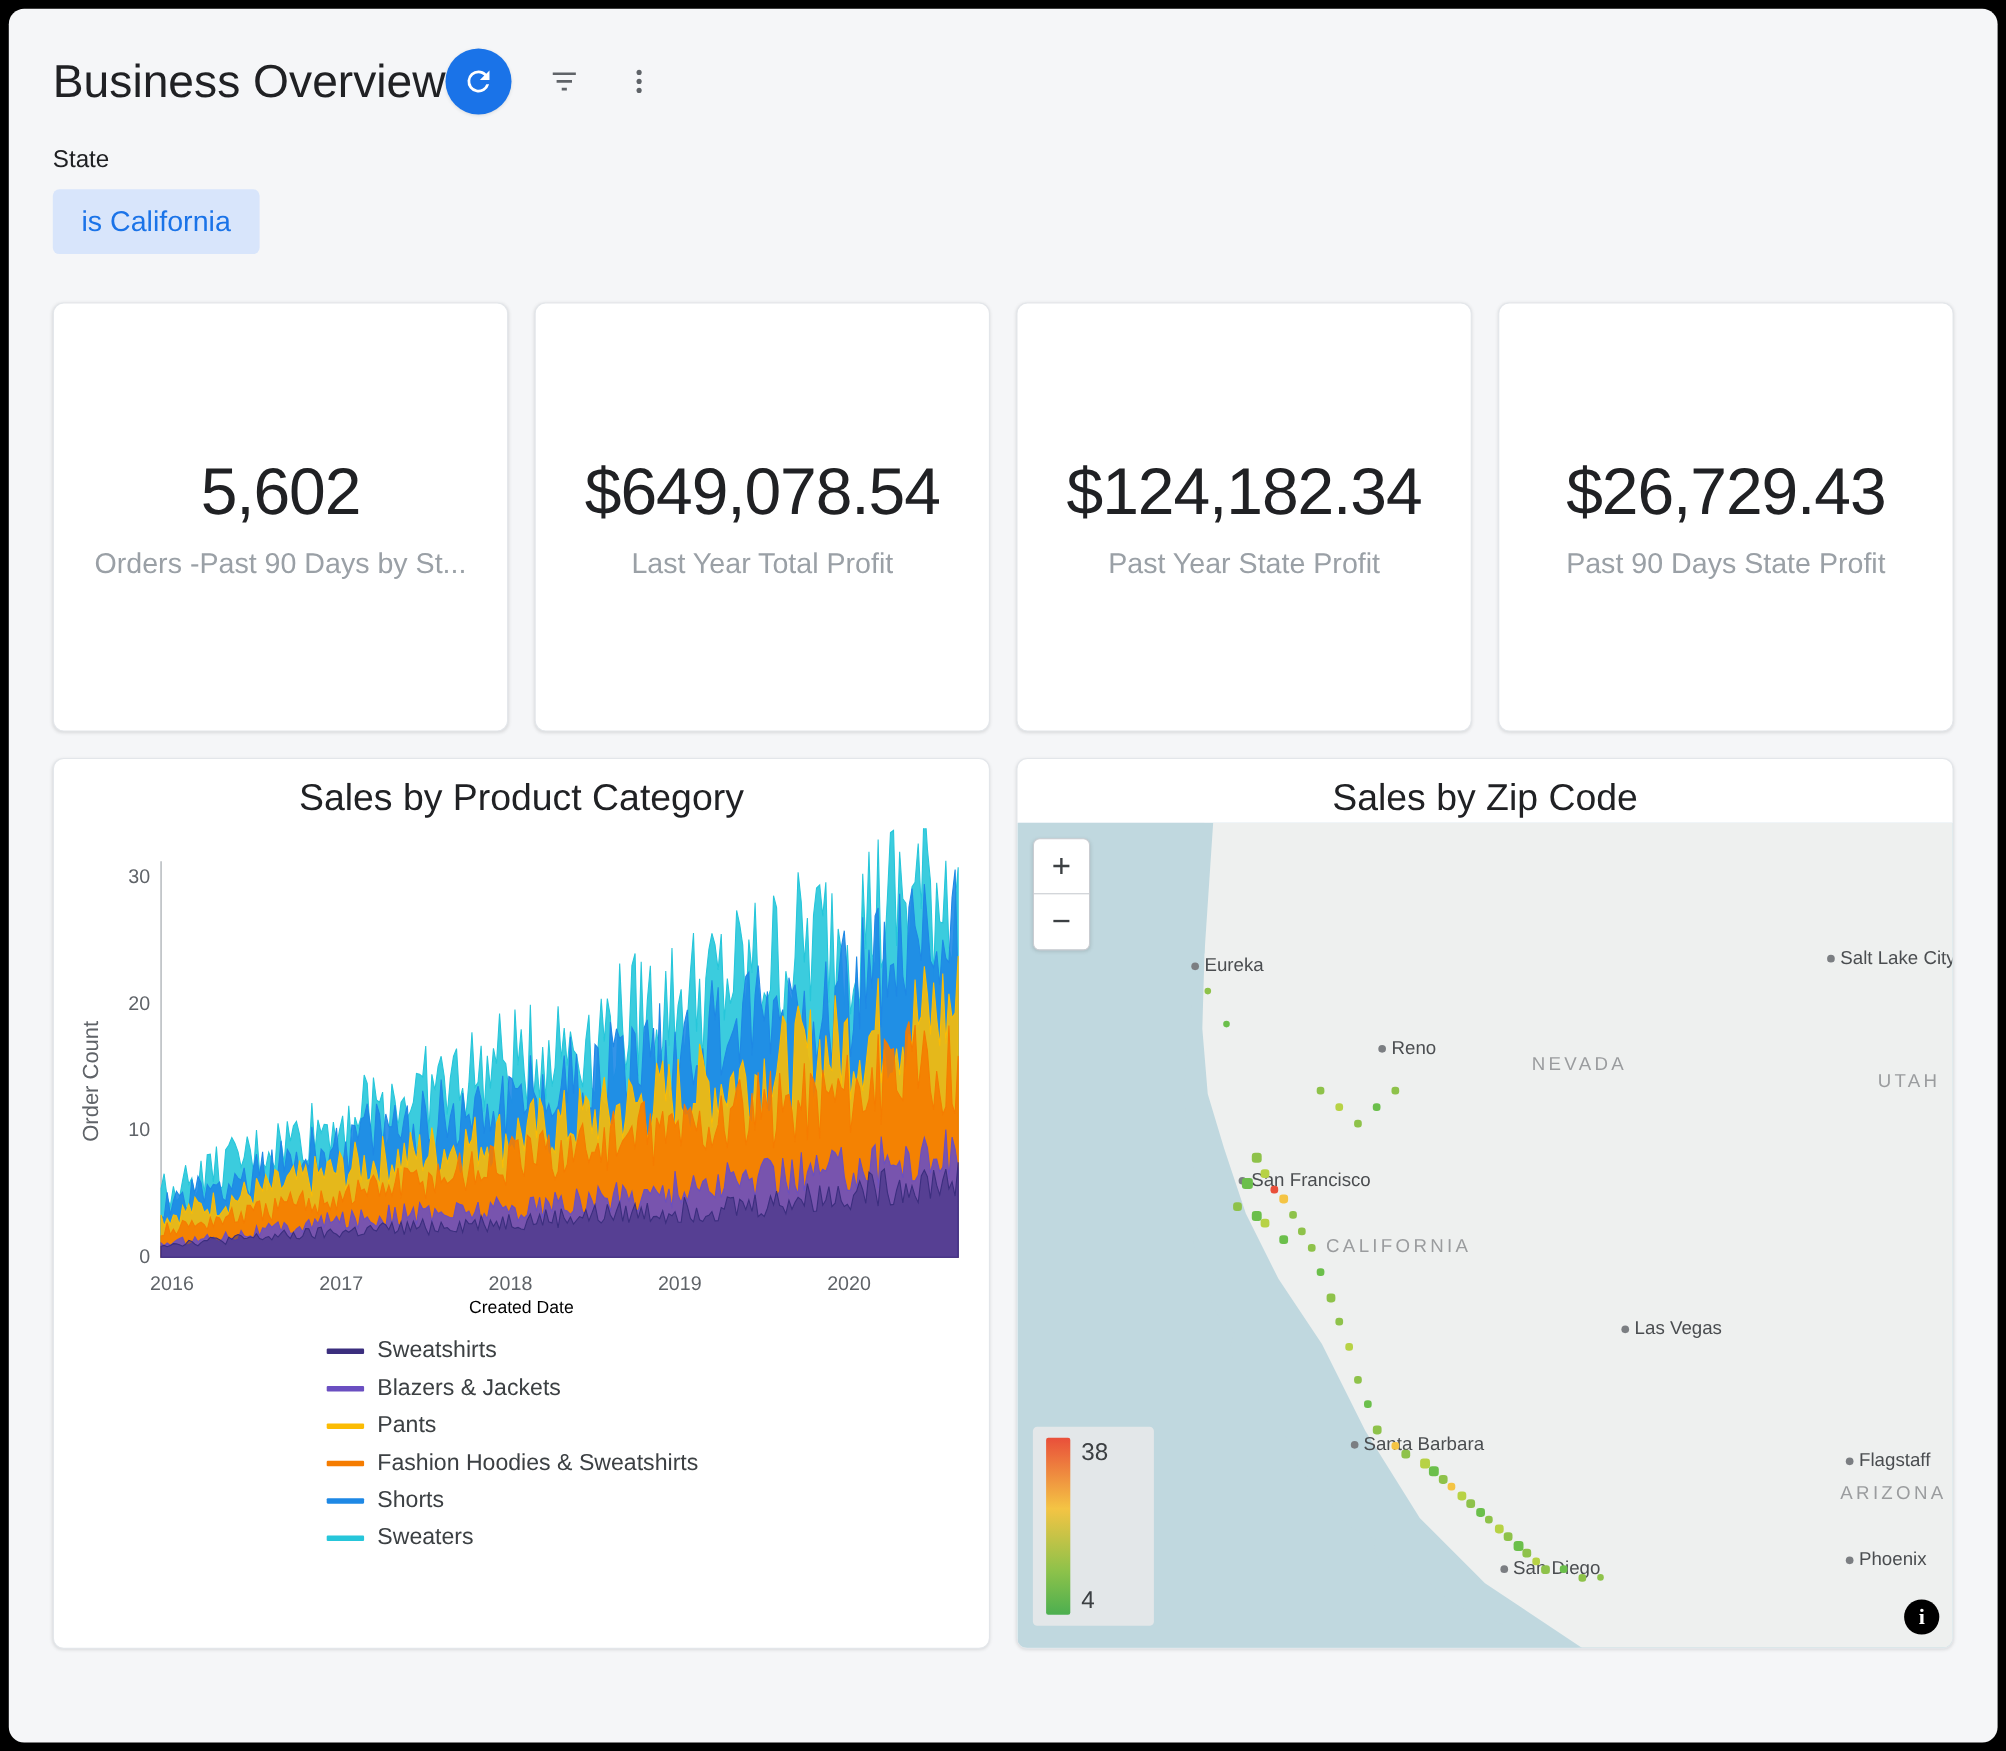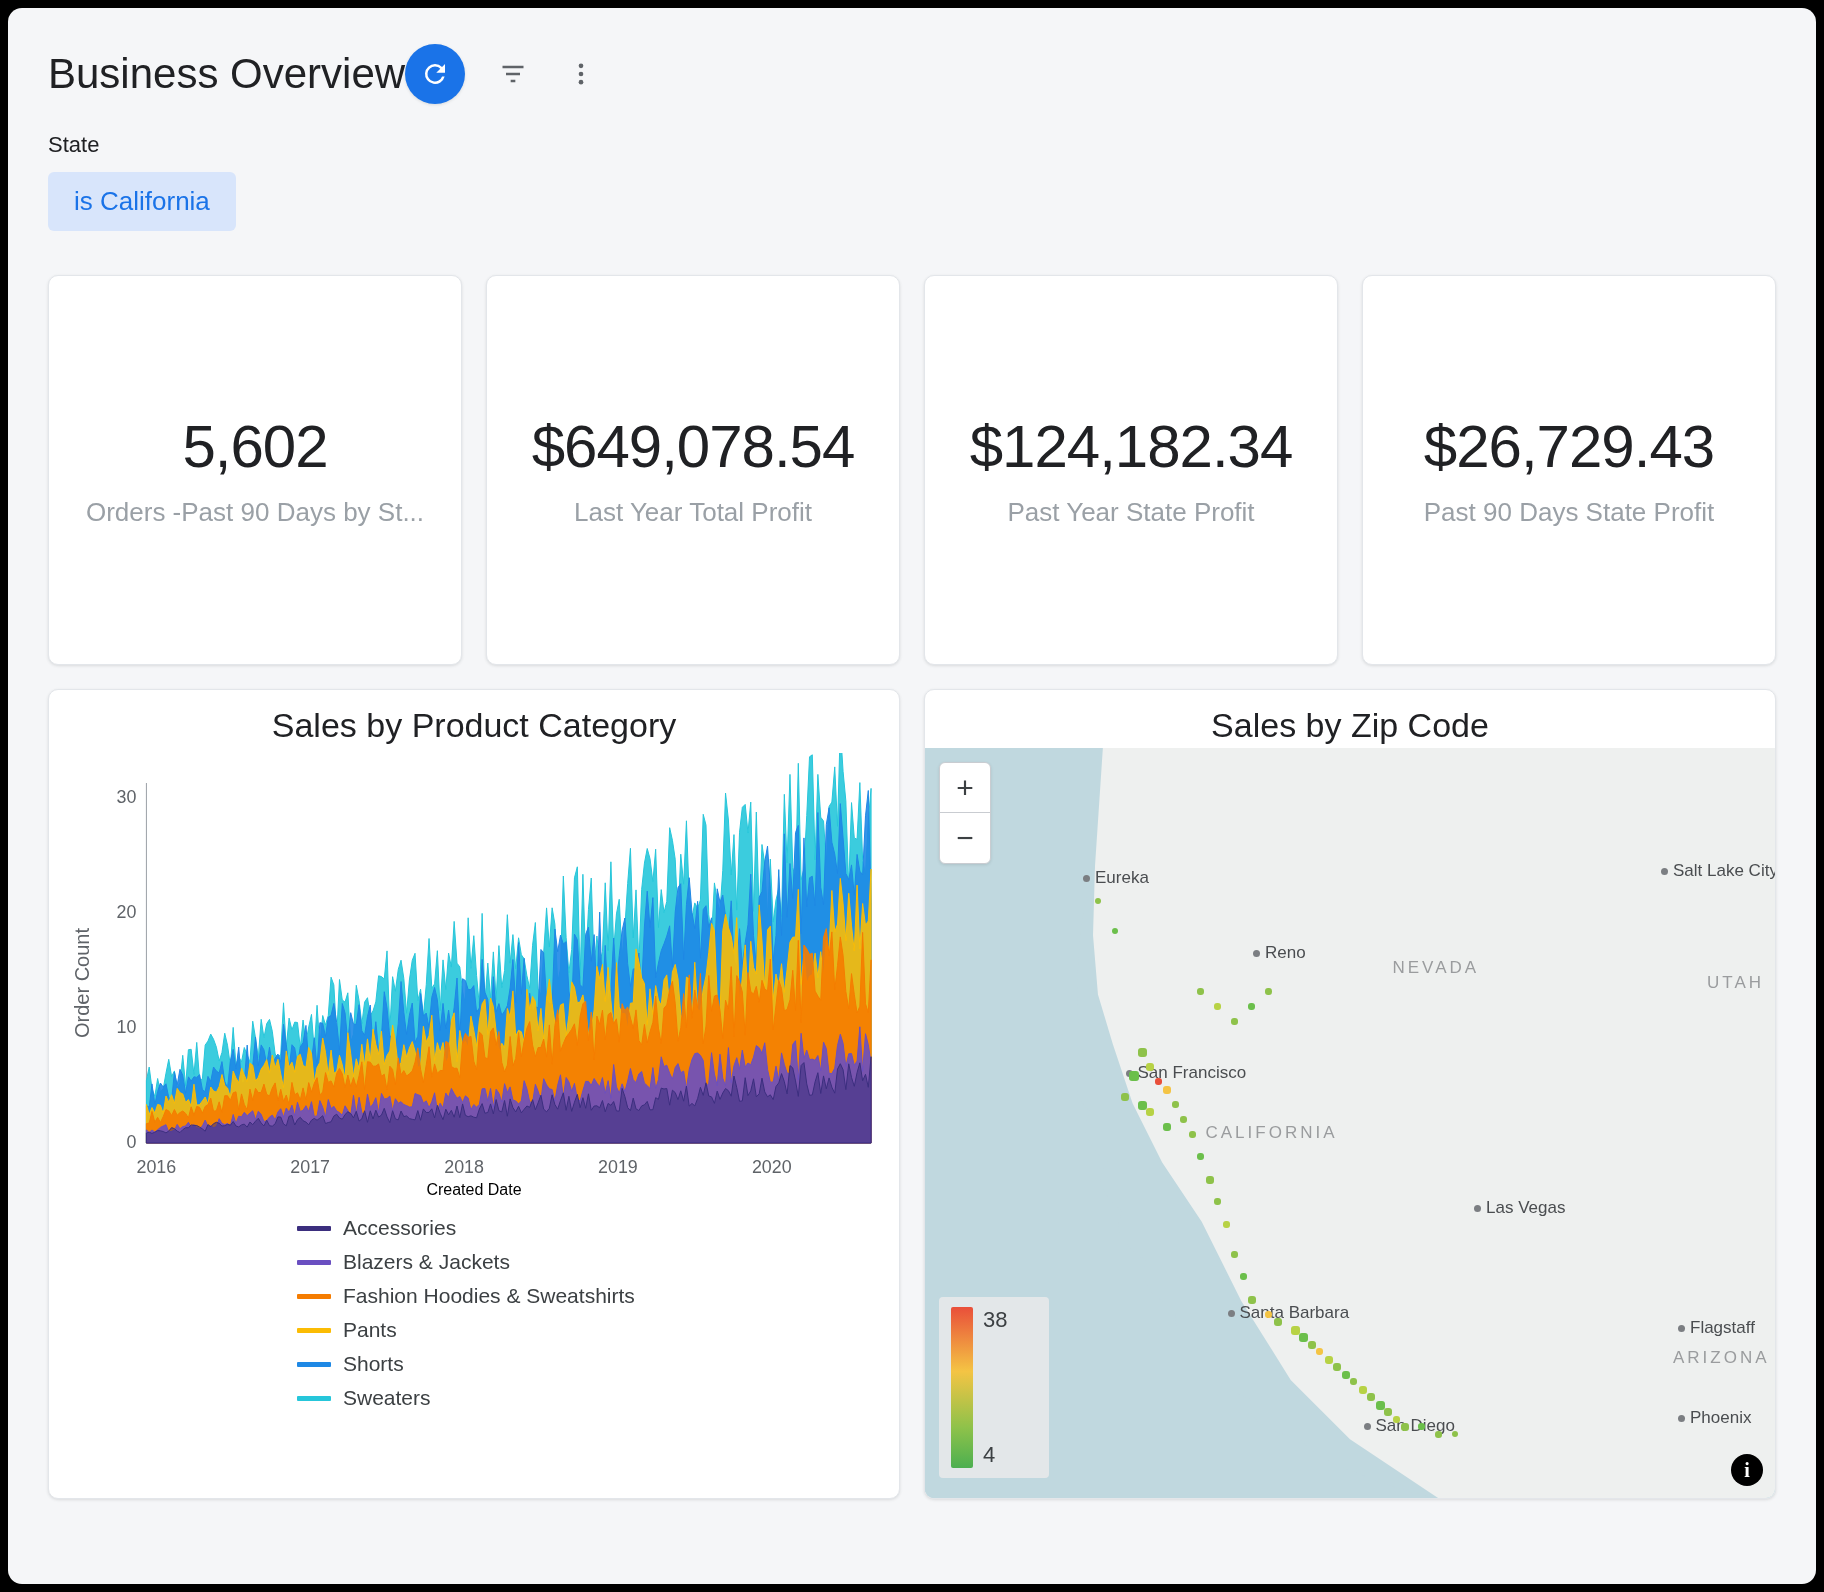--- a/index.html
+++ b/index.html
@@ -148,33 +148,33 @@
               <path d="M 80 390 L 80.0 351.5 L 82.8 361.6 L 85.6 354.5 L 88.5 360.0 L 91.3 351.5 L 94.1 352.2 L 96.9 360.5 L 99.7 343.0 L 102.5 349.2 L 105.4 341.7 L 108.2 350.5 L 111.0 335.4 L 113.8 339.7 L 116.6 340.9 L 119.5 349.5 L 122.3 346.5 L 125.1 353.3 L 127.9 331.2 L 130.7 352.0 L 133.6 351.8 L 136.4 347.9 L 139.2 344.0 L 142.0 351.2 L 144.8 334.0 L 147.6 338.0 L 150.5 339.2 L 153.3 333.5 L 156.1 321.5 L 158.9 332.4 L 161.7 335.0 L 164.6 343.9 L 167.4 318.1 L 170.2 325.0 L 173.0 329.6 L 175.8 315.1 L 178.6 322.0 L 181.5 328.7 L 184.3 310.3 L 187.1 312.2 L 189.9 328.1 L 192.7 324.4 L 195.6 316.2 L 198.4 312.3 L 201.2 306.6 L 204.0 319.7 L 206.8 302.0 L 209.7 314.7 L 212.5 306.3 L 215.3 320.8 L 218.1 334.6 L 220.9 297.9 L 223.7 314.0 L 226.6 309.2 L 229.4 319.2 L 232.2 303.5 L 235.0 301.3 L 237.8 312.4 L 240.7 314.2 L 243.5 294.4 L 246.3 300.5 L 249.1 329.4 L 251.9 314.6 L 254.7 309.5 L 257.6 285.0 L 260.4 299.3 L 263.2 321.9 L 266.0 297.1 L 268.8 320.3 L 271.7 318.3 L 274.5 302.3 L 277.3 311.9 L 280.1 325.5 L 282.9 279.7 L 285.8 300.7 L 288.6 323.6 L 291.4 305.8 L 294.2 315.4 L 297.0 291.3 L 299.8 312.1 L 302.7 285.9 L 305.5 307.4 L 308.3 276.1 L 311.1 291.3 L 313.9 301.3 L 316.8 278.1 L 319.6 311.6 L 322.4 302.4 L 325.2 298.0 L 328.0 272.1 L 330.8 288.8 L 333.7 314.3 L 336.5 309.7 L 339.3 291.7 L 342.1 304.0 L 344.9 295.1 L 347.8 288.6 L 350.6 298.1 L 353.4 314.6 L 356.2 312.3 L 359.0 273.3 L 361.9 288.9 L 364.7 282.8 L 367.5 262.2 L 370.3 307.6 L 373.1 289.7 L 375.9 299.8 L 378.8 289.5 L 381.6 310.2 L 384.4 304.1 L 387.2 267.7 L 390.0 259.8 L 392.9 308.7 L 395.7 277.5 L 398.5 292.6 L 401.3 288.1 L 404.1 294.6 L 406.9 263.1 L 409.8 277.4 L 412.6 293.3 L 415.4 267.8 L 418.2 250.9 L 421.0 246.3 L 423.9 281.7 L 426.7 245.1 L 429.5 253.6 L 432.3 278.2 L 435.1 298.8 L 438.0 290.3 L 440.8 294.8 L 443.6 255.5 L 446.4 263.8 L 449.2 237.9 L 452.0 283.2 L 454.9 277.3 L 457.7 278.8 L 460.5 289.2 L 463.3 236.3 L 466.1 256.2 L 469.0 243.5 L 471.8 248.4 L 474.6 277.9 L 477.4 255.4 L 480.2 286.9 L 483.1 245.1 L 485.9 226.1 L 488.7 250.6 L 491.5 269.9 L 494.3 269.1 L 497.1 252.1 L 500.0 250.6 L 502.8 282.8 L 505.6 262.3 L 508.4 228.8 L 511.2 234.2 L 514.1 249.8 L 516.9 249.0 L 519.7 241.9 L 522.5 258.6 L 525.3 280.9 L 528.1 276.1 L 531.0 257.0 L 533.8 213.3 L 536.6 225.8 L 539.4 211.3 L 542.2 248.4 L 545.1 214.4 L 547.9 247.7 L 550.7 275.8 L 553.5 209.7 L 556.3 253.5 L 559.2 260.8 L 562.0 260.5 L 564.8 275.9 L 567.6 250.2 L 570.4 249.9 L 573.2 195.9 L 576.1 208.8 L 578.9 225.0 L 581.7 230.6 L 584.5 271.9 L 587.3 235.8 L 590.2 261.7 L 593.0 232.6 L 595.8 247.1 L 598.6 252.3 L 601.4 226.9 L 604.2 221.9 L 607.1 252.8 L 609.9 218.9 L 612.7 211.4 L 615.5 225.9 L 618.3 261.5 L 621.2 269.4 L 624.0 224.1 L 626.8 226.0 L 629.6 267.4 L 632.4 209.2 L 635.3 257.0 L 638.1 257.4 L 640.9 236.1 L 643.7 223.1 L 646.5 199.4 L 649.3 170.4 L 652.2 177.6 L 655.0 245.4 L 657.8 260.7 L 660.6 177.5 L 663.4 161.3 L 666.3 174.6 L 669.1 183.2 L 671.9 200.4 L 674.7 164.7 L 677.5 254.3 L 680.3 224.0 L 683.2 191.9 L 686.0 247.8 L 688.8 188.3 L 691.6 214.4 L 694.4 221.0 L 697.3 151.9 L 700.1 188.0 L 702.9 235.0 L 705.7 176.9 L 708.5 173.2 L 711.4 246.8 L 714.2 221.0 L 717.0 233.6 L 719.8 210.7 L 722.6 239.3 L 725.4 216.6 L 728.3 189.2 L 731.1 184.3 L 733.9 183.9 L 736.7 136.4 L 739.5 231.4 L 742.4 200.9 L 745.2 230.9 L 748.0 223.1 L 750.8 221.9 L 753.6 200.2 L 756.4 224.4 L 759.3 198.7 L 762.1 224.2 L 764.9 187.1 L 767.7 198.0 L 770.5 137.5 L 773.4 178.8 L 776.2 171.1 L 779.0 125.4 L 781.8 150.6 L 784.6 187.6 L 787.5 140.3 L 790.3 172.8 L 793.1 198.0 L 795.9 132.1 L 798.7 195.9 L 801.5 150.5 L 804.4 172.4 L 807.2 167.9 L 810.0 116.1 L 810 390 Z" fill="#fbbc04" fill-opacity="0.9" stroke="#fbbc04" stroke-width="1"></path>
               <path d="M 80 390 L 80.0 370.6 L 82.8 370.1 L 85.6 358.4 L 88.5 369.2 L 91.3 364.3 L 94.1 369.5 L 96.9 363.7 L 99.7 356.6 L 102.5 357.9 L 105.4 362.5 L 108.2 356.5 L 111.0 362.2 L 113.8 359.6 L 116.6 358.0 L 119.5 360.4 L 122.3 364.9 L 125.1 353.8 L 127.9 362.2 L 130.7 353.4 L 133.6 354.3 L 136.4 360.1 L 139.2 353.4 L 142.0 351.7 L 144.8 345.1 L 147.6 358.2 L 150.5 357.7 L 153.3 348.8 L 156.1 359.5 L 158.9 342.7 L 161.7 342.7 L 164.6 347.4 L 167.4 339.8 L 170.2 338.8 L 173.0 357.0 L 175.8 340.9 L 178.6 351.4 L 181.5 356.9 L 184.3 336.1 L 187.1 347.2 L 189.9 335.3 L 192.7 339.6 L 195.6 339.4 L 198.4 331.1 L 201.2 341.4 L 204.0 343.0 L 206.8 335.0 L 209.7 329.9 L 212.5 347.8 L 215.3 336.3 L 218.1 348.4 L 220.9 342.0 L 223.7 351.5 L 226.6 329.4 L 229.4 341.8 L 232.2 339.8 L 235.0 346.9 L 237.8 334.9 L 240.7 347.0 L 243.5 329.6 L 246.3 339.1 L 249.1 330.3 L 251.9 324.6 L 254.7 341.9 L 257.6 339.0 L 260.4 319.6 L 263.2 329.4 L 266.0 327.9 L 268.8 334.1 L 271.7 320.2 L 274.5 315.4 L 277.3 320.8 L 280.1 334.8 L 282.9 322.0 L 285.8 333.5 L 288.6 324.6 L 291.4 334.1 L 294.2 322.9 L 297.0 308.8 L 299.8 336.7 L 302.7 308.7 L 305.5 309.2 L 308.3 313.2 L 311.1 313.1 L 313.9 310.9 L 316.8 323.4 L 319.6 321.2 L 322.4 337.0 L 325.2 313.2 L 328.0 316.4 L 330.8 331.9 L 333.7 304.9 L 336.5 321.9 L 339.3 317.6 L 342.1 323.0 L 344.9 320.8 L 347.8 318.0 L 350.6 309.1 L 353.4 294.9 L 356.2 316.2 L 359.0 329.7 L 361.9 311.7 L 364.7 293.7 L 367.5 324.2 L 370.3 310.9 L 373.1 320.4 L 375.9 317.4 L 378.8 317.7 L 381.6 288.5 L 384.4 289.9 L 387.2 313.4 L 390.0 315.3 L 392.9 315.2 L 395.7 324.9 L 398.5 288.9 L 401.3 280.3 L 404.1 284.6 L 406.9 283.3 L 409.8 308.2 L 412.6 316.9 L 415.4 279.1 L 418.2 281.8 L 421.0 304.6 L 423.9 305.8 L 426.7 278.7 L 429.5 274.9 L 432.3 292.2 L 435.1 278.5 L 438.0 309.4 L 440.8 319.0 L 443.6 312.1 L 446.4 283.5 L 449.2 313.0 L 452.0 305.4 L 454.9 279.4 L 457.7 303.8 L 460.5 288.1 L 463.3 275.2 L 466.1 268.6 L 469.0 291.9 L 471.8 303.7 L 474.6 294.5 L 477.4 294.5 L 480.2 286.1 L 483.1 304.1 L 485.9 271.9 L 488.7 311.2 L 491.5 272.5 L 494.3 256.8 L 497.1 298.4 L 500.0 290.6 L 502.8 284.1 L 505.6 280.4 L 508.4 276.3 L 511.2 270.8 L 514.1 292.2 L 516.9 263.4 L 519.7 250.6 L 522.5 248.4 L 525.3 287.9 L 528.1 259.1 L 531.0 307.0 L 533.8 263.1 L 536.6 271.5 L 539.4 257.2 L 542.2 287.0 L 545.1 261.6 L 547.9 259.5 L 550.7 270.8 L 553.5 265.8 L 556.3 289.1 L 559.2 250.7 L 562.0 257.7 L 564.8 253.9 L 567.6 265.0 L 570.4 275.4 L 573.2 256.9 L 576.1 287.5 L 578.9 291.9 L 581.7 271.4 L 584.5 290.0 L 587.3 278.8 L 590.2 269.4 L 593.0 243.0 L 595.8 275.1 L 598.6 290.7 L 601.4 255.1 L 604.2 252.0 L 607.1 236.5 L 609.9 228.4 L 612.7 250.2 L 615.5 288.1 L 618.3 274.8 L 621.2 240.6 L 624.0 275.0 L 626.8 221.9 L 629.6 265.2 L 632.4 237.0 L 635.3 255.1 L 638.1 220.4 L 640.9 290.9 L 643.7 273.0 L 646.5 222.5 L 649.3 258.5 L 652.2 243.0 L 655.0 242.0 L 657.8 257.4 L 660.6 285.4 L 663.4 247.2 L 666.3 256.4 L 669.1 213.6 L 671.9 283.6 L 674.7 222.6 L 677.5 228.6 L 680.3 238.9 L 683.2 282.1 L 686.0 219.5 L 688.8 238.3 L 691.6 241.3 L 694.4 233.3 L 697.3 249.4 L 700.1 227.3 L 702.9 236.1 L 705.7 237.9 L 708.5 206.0 L 711.4 277.0 L 714.2 252.2 L 717.0 227.2 L 719.8 235.7 L 722.6 257.7 L 725.4 256.5 L 728.3 246.8 L 731.1 217.3 L 733.9 257.6 L 736.7 187.3 L 739.5 269.8 L 742.4 192.0 L 745.2 196.0 L 748.0 201.5 L 750.8 200.3 L 753.6 238.1 L 756.4 243.1 L 759.3 247.3 L 762.1 184.5 L 764.9 175.6 L 767.7 202.9 L 770.5 178.9 L 773.4 236.8 L 776.2 212.5 L 779.0 183.9 L 781.8 202.3 L 784.6 238.6 L 787.5 255.9 L 790.3 220.6 L 793.1 241.4 L 795.9 260.0 L 798.7 253.2 L 801.5 179.4 L 804.4 250.8 L 807.2 259.5 L 810.0 206.9 L 810 390 Z" fill="#f57c00" fill-opacity="0.9" stroke="#f57c00" stroke-width="1"></path>
               <path d="M 80 390 L 80.0 376.9 L 82.8 379.5 L 85.6 377.0 L 88.5 379.1 L 91.3 376.8 L 94.1 374.4 L 96.9 373.0 L 99.7 371.7 L 102.5 379.1 L 105.4 378.3 L 108.2 377.3 L 111.0 371.4 L 113.8 375.8 L 116.6 373.6 L 119.5 373.0 L 122.3 369.3 L 125.1 374.2 L 127.9 371.7 L 130.7 374.4 L 133.6 375.6 L 136.4 373.0 L 139.2 367.1 L 142.0 373.4 L 144.8 372.8 L 147.6 374.6 L 150.5 373.6 L 153.3 365.7 L 156.1 370.4 L 158.9 371.5 L 161.7 370.6 L 164.6 372.5 L 167.4 361.5 L 170.2 370.6 L 173.0 363.2 L 175.8 363.8 L 178.6 359.3 L 181.5 362.7 L 184.3 360.1 L 187.1 357.8 L 189.9 366.5 L 192.7 358.3 L 195.6 361.4 L 198.4 368.5 L 201.2 367.7 L 204.0 364.1 L 206.8 362.1 L 209.7 366.8 L 212.5 359.0 L 215.3 355.7 L 218.1 364.1 L 220.9 355.1 L 223.7 359.4 L 226.6 352.2 L 229.4 362.7 L 232.2 349.3 L 235.0 358.5 L 237.8 357.3 L 240.7 352.7 L 243.5 358.6 L 246.3 348.7 L 249.1 363.4 L 251.9 363.0 L 254.7 347.6 L 257.6 354.3 L 260.4 364.1 L 263.2 346.6 L 266.0 355.6 L 268.8 353.3 L 271.7 358.0 L 274.5 359.5 L 277.3 362.2 L 280.1 352.8 L 282.9 357.4 L 285.8 362.2 L 288.6 342.3 L 291.4 361.1 L 294.2 344.3 L 297.0 359.7 L 299.8 362.0 L 302.7 341.2 L 305.5 354.4 L 308.3 351.0 L 311.1 344.7 L 313.9 360.0 L 316.8 340.4 L 319.6 345.9 L 322.4 345.6 L 325.2 343.1 L 328.0 357.7 L 330.8 345.7 L 333.7 350.2 L 336.5 348.7 L 339.3 351.6 L 342.1 352.6 L 344.9 354.1 L 347.8 353.8 L 350.6 340.5 L 353.4 341.7 L 356.2 342.7 L 359.0 350.0 L 361.9 347.9 L 364.7 354.8 L 367.5 348.8 L 370.3 339.8 L 373.1 357.4 L 375.9 350.2 L 378.8 354.9 L 381.6 340.1 L 384.4 344.4 L 387.2 335.4 L 390.0 340.6 L 392.9 345.3 L 395.7 343.5 L 398.5 349.5 L 401.3 342.8 L 404.1 345.0 L 406.9 356.7 L 409.8 351.5 L 412.6 354.2 L 415.4 351.3 L 418.2 335.8 L 421.0 335.4 L 423.9 348.1 L 426.7 335.5 L 429.5 354.3 L 432.3 336.2 L 435.1 340.3 L 438.0 349.0 L 440.8 330.7 L 443.6 339.5 L 446.4 333.9 L 449.2 347.0 L 452.0 347.9 L 454.9 351.0 L 457.7 347.9 L 460.5 327.7 L 463.3 335.9 L 466.1 348.9 L 469.0 349.7 L 471.8 331.3 L 474.6 338.2 L 477.4 347.2 L 480.2 325.7 L 483.1 332.0 L 485.9 335.8 L 488.7 336.5 L 491.5 348.0 L 494.3 332.2 L 497.1 321.8 L 500.0 344.5 L 502.8 324.5 L 505.6 328.9 L 508.4 338.3 L 511.2 330.4 L 514.1 346.0 L 516.9 347.9 L 519.7 337.5 L 522.5 328.4 L 525.3 328.4 L 528.1 332.4 L 531.0 325.5 L 533.8 330.1 L 536.6 333.7 L 539.4 324.6 L 542.2 340.4 L 545.1 327.7 L 547.9 345.3 L 550.7 311.5 L 553.5 333.9 L 556.3 340.1 L 559.2 330.8 L 562.0 338.5 L 564.8 328.1 L 567.6 315.5 L 570.4 326.7 L 573.2 329.6 L 576.1 320.9 L 578.9 318.5 L 581.7 330.2 L 584.5 332.6 L 587.3 335.7 L 590.2 314.6 L 593.0 335.5 L 595.8 326.7 L 598.6 303.8 L 601.4 313.5 L 604.2 312.2 L 607.1 320.3 L 609.9 326.1 L 612.7 314.5 L 615.5 310.6 L 618.3 319.7 L 621.2 318.1 L 624.0 335.7 L 626.8 316.5 L 629.6 306.5 L 632.4 300.6 L 635.3 300.0 L 638.1 302.4 L 640.9 307.5 L 643.7 334.1 L 646.5 330.3 L 649.3 299.7 L 652.2 321.0 L 655.0 332.6 L 657.8 301.2 L 660.6 325.2 L 663.4 332.7 L 666.3 294.6 L 669.1 329.6 L 671.9 312.7 L 674.7 304.7 L 677.5 316.3 L 680.3 297.1 L 683.2 314.0 L 686.0 310.0 L 688.8 311.8 L 691.6 304.1 L 694.4 292.6 L 697.3 294.8 L 700.1 300.2 L 702.9 289.8 L 705.7 316.4 L 708.5 329.2 L 711.4 329.0 L 714.2 313.2 L 717.0 327.1 L 719.8 299.9 L 722.6 311.4 L 725.4 319.9 L 728.3 321.1 L 731.1 291.4 L 733.9 287.7 L 736.7 327.0 L 739.5 280.3 L 742.4 305.3 L 745.2 297.2 L 748.0 306.6 L 750.8 306.1 L 753.6 307.3 L 756.4 302.5 L 759.3 317.9 L 762.1 289.1 L 764.9 295.6 L 767.7 320.4 L 770.5 320.5 L 773.4 315.2 L 776.2 292.4 L 779.0 281.2 L 781.8 290.3 L 784.6 313.5 L 787.5 300.8 L 790.3 300.6 L 793.1 312.2 L 795.9 308.1 L 798.7 273.8 L 801.5 318.3 L 804.4 280.7 L 807.2 291.7 L 810.0 310.0 L 810 390 Z" fill="#6a4fc1" fill-opacity="0.9" stroke="#6a4fc1" stroke-width="1"></path>
               <path d="M 80 390 L 80.0 380.0 L 82.8 379.2 L 85.6 380.4 L 88.5 379.2 L 91.3 377.6 L 94.1 377.8 L 96.9 378.5 L 99.7 379.9 L 102.5 378.1 L 105.4 374.6 L 108.2 375.7 L 111.0 378.1 L 113.8 379.5 L 116.6 376.7 L 119.5 374.7 L 122.3 374.8 L 125.1 371.9 L 127.9 372.3 L 130.7 372.5 L 133.6 374.1 L 136.4 375.9 L 139.2 378.2 L 142.0 371.6 L 144.8 373.7 L 147.6 370.7 L 150.5 369.3 L 153.3 370.3 L 156.1 373.0 L 158.9 372.7 L 161.7 371.3 L 164.6 372.2 L 167.4 368.5 L 170.2 373.0 L 173.0 373.9 L 175.8 371.9 L 178.6 371.1 L 181.5 374.1 L 184.3 369.0 L 187.1 371.6 L 189.9 368.2 L 192.7 365.3 L 195.6 370.0 L 198.4 372.9 L 201.2 367.3 L 204.0 372.7 L 206.8 373.2 L 209.7 370.8 L 212.5 363.9 L 215.3 364.0 L 218.1 370.9 L 220.9 372.8 L 223.7 363.3 L 226.6 362.5 L 229.4 372.0 L 232.2 366.6 L 235.0 364.3 L 237.8 367.7 L 240.7 369.1 L 243.5 371.7 L 246.3 367.2 L 249.1 365.4 L 251.9 367.2 L 254.7 365.2 L 257.6 362.7 L 260.4 370.5 L 263.2 369.5 L 266.0 368.8 L 268.8 363.1 L 271.7 361.2 L 274.5 365.0 L 277.3 366.2 L 280.1 361.5 L 282.9 358.8 L 285.8 360.5 L 288.6 364.9 L 291.4 358.3 L 294.2 368.1 L 297.0 365.8 L 299.8 357.8 L 302.7 369.3 L 305.5 357.8 L 308.3 366.0 L 311.1 357.2 L 313.9 364.1 L 316.8 362.1 L 319.6 355.3 L 322.4 363.9 L 325.2 369.6 L 328.0 357.7 L 330.8 365.9 L 333.7 366.9 L 336.5 358.0 L 339.3 363.6 L 342.1 362.9 L 344.9 365.6 L 347.8 366.3 L 350.6 366.9 L 353.4 357.6 L 356.2 367.3 L 359.0 355.9 L 361.9 359.5 L 364.7 359.4 L 367.5 355.8 L 370.3 364.9 L 373.1 352.3 L 375.9 360.2 L 378.8 366.7 L 381.6 356.2 L 384.4 361.8 L 387.2 357.3 L 390.0 364.2 L 392.9 353.0 L 395.7 364.7 L 398.5 350.9 L 401.3 362.3 L 404.1 363.7 L 406.9 362.8 L 409.8 364.2 L 412.6 364.8 L 415.4 356.0 L 418.2 350.6 L 421.0 360.2 L 423.9 359.5 L 426.7 350.9 L 429.5 360.9 L 432.3 346.6 L 435.1 357.7 L 438.0 358.9 L 440.8 347.5 L 443.6 363.2 L 446.4 345.9 L 449.2 354.6 L 452.0 358.9 L 454.9 353.3 L 457.7 359.8 L 460.5 356.3 L 463.3 353.0 L 466.1 354.3 L 469.0 346.7 L 471.8 356.8 L 474.6 349.8 L 477.4 342.2 L 480.2 356.2 L 483.1 358.8 L 485.9 355.3 L 488.7 341.8 L 491.5 351.5 L 494.3 356.2 L 497.1 347.7 L 500.0 339.8 L 502.8 357.3 L 505.6 343.3 L 508.4 358.4 L 511.2 349.2 L 514.1 341.4 L 516.9 354.7 L 519.7 344.7 L 522.5 355.3 L 525.3 340.8 L 528.1 357.3 L 531.0 353.0 L 533.8 352.8 L 536.6 354.8 L 539.4 347.5 L 542.2 358.8 L 545.1 350.4 L 547.9 352.3 L 550.7 348.5 L 553.5 357.9 L 556.3 358.1 L 559.2 335.4 L 562.0 343.5 L 564.8 354.6 L 567.6 357.7 L 570.4 345.1 L 573.2 355.9 L 576.1 357.5 L 578.9 352.9 L 581.7 351.8 L 584.5 348.4 L 587.3 356.9 L 590.2 356.7 L 593.0 344.7 L 595.8 346.3 L 598.6 335.1 L 601.4 336.0 L 604.2 335.5 L 607.1 352.2 L 609.9 337.2 L 612.7 339.6 L 615.5 346.7 L 618.3 337.8 L 621.2 348.2 L 624.0 333.1 L 626.8 353.1 L 629.6 350.4 L 632.4 352.9 L 635.3 345.4 L 638.1 334.3 L 640.9 342.4 L 643.7 329.8 L 646.5 343.0 L 649.3 343.9 L 652.2 350.4 L 655.0 338.1 L 657.8 346.4 L 660.6 340.0 L 663.4 335.5 L 666.3 337.7 L 669.1 343.2 L 671.9 323.0 L 674.7 334.6 L 677.5 348.3 L 680.3 347.9 L 683.2 324.7 L 686.0 342.6 L 688.8 337.9 L 691.6 325.8 L 694.4 343.8 L 697.3 340.8 L 700.1 325.2 L 702.9 338.9 L 705.7 343.8 L 708.5 341.8 L 711.4 346.6 L 714.2 333.5 L 717.0 329.9 L 719.8 320.6 L 722.6 328.5 L 725.4 340.9 L 728.3 312.6 L 731.1 314.9 L 733.9 327.9 L 736.7 343.4 L 739.5 312.5 L 742.4 309.6 L 745.2 330.9 L 748.0 342.3 L 750.8 341.9 L 753.6 328.9 L 756.4 319.7 L 759.3 340.5 L 762.1 322.9 L 764.9 335.8 L 767.7 324.9 L 770.5 334.2 L 773.4 340.2 L 776.2 316.1 L 779.0 310.7 L 781.8 316.7 L 784.6 336.6 L 787.5 310.8 L 790.3 324.4 L 793.1 333.3 L 795.9 319.6 L 798.7 309.8 L 801.5 327.8 L 804.4 321.3 L 807.2 334.3 L 810.0 303.7 L 810 390 Z" fill="#3b2e7e" fill-opacity="0.55" stroke="#3b2e7e" stroke-width="1"></path>
             </g>
         </svg>
         <div class="xlabel" style="text-align:center;margin-top:-2px;">Created Date</div>
         <div class="legend" id="chart-legend">
             <div class="legend-row">
               <span class="legend-swatch" style="background:#3b2e7e"></span>
-              <span>Accessories</span>
+              <span>Sweatshirts</span>
             </div>
             <div class="legend-row">
               <span class="legend-swatch" style="background:#6a4fc1"></span>
               <span>Blazers &amp; Jackets</span>
             </div>
             <div class="legend-row">
+              <span class="legend-swatch" style="background:#fbbc04"></span>
+              <span>Pants</span>
+            </div>
+            <div class="legend-row">
               <span class="legend-swatch" style="background:#f57c00"></span>
               <span>Fashion Hoodies &amp; Sweatshirts</span>
-            </div>
-            <div class="legend-row">
-              <span class="legend-swatch" style="background:#fbbc04"></span>
-              <span>Pants</span>
             </div>
             <div class="legend-row">
               <span class="legend-swatch" style="background:#1e88e5"></span>
               <span>Shorts</span>
             </div>
             <div class="legend-row">
               <span class="legend-swatch" style="background:#26c6da"></span>
               <span>Sweaters</span>
             </div>
           </div>

